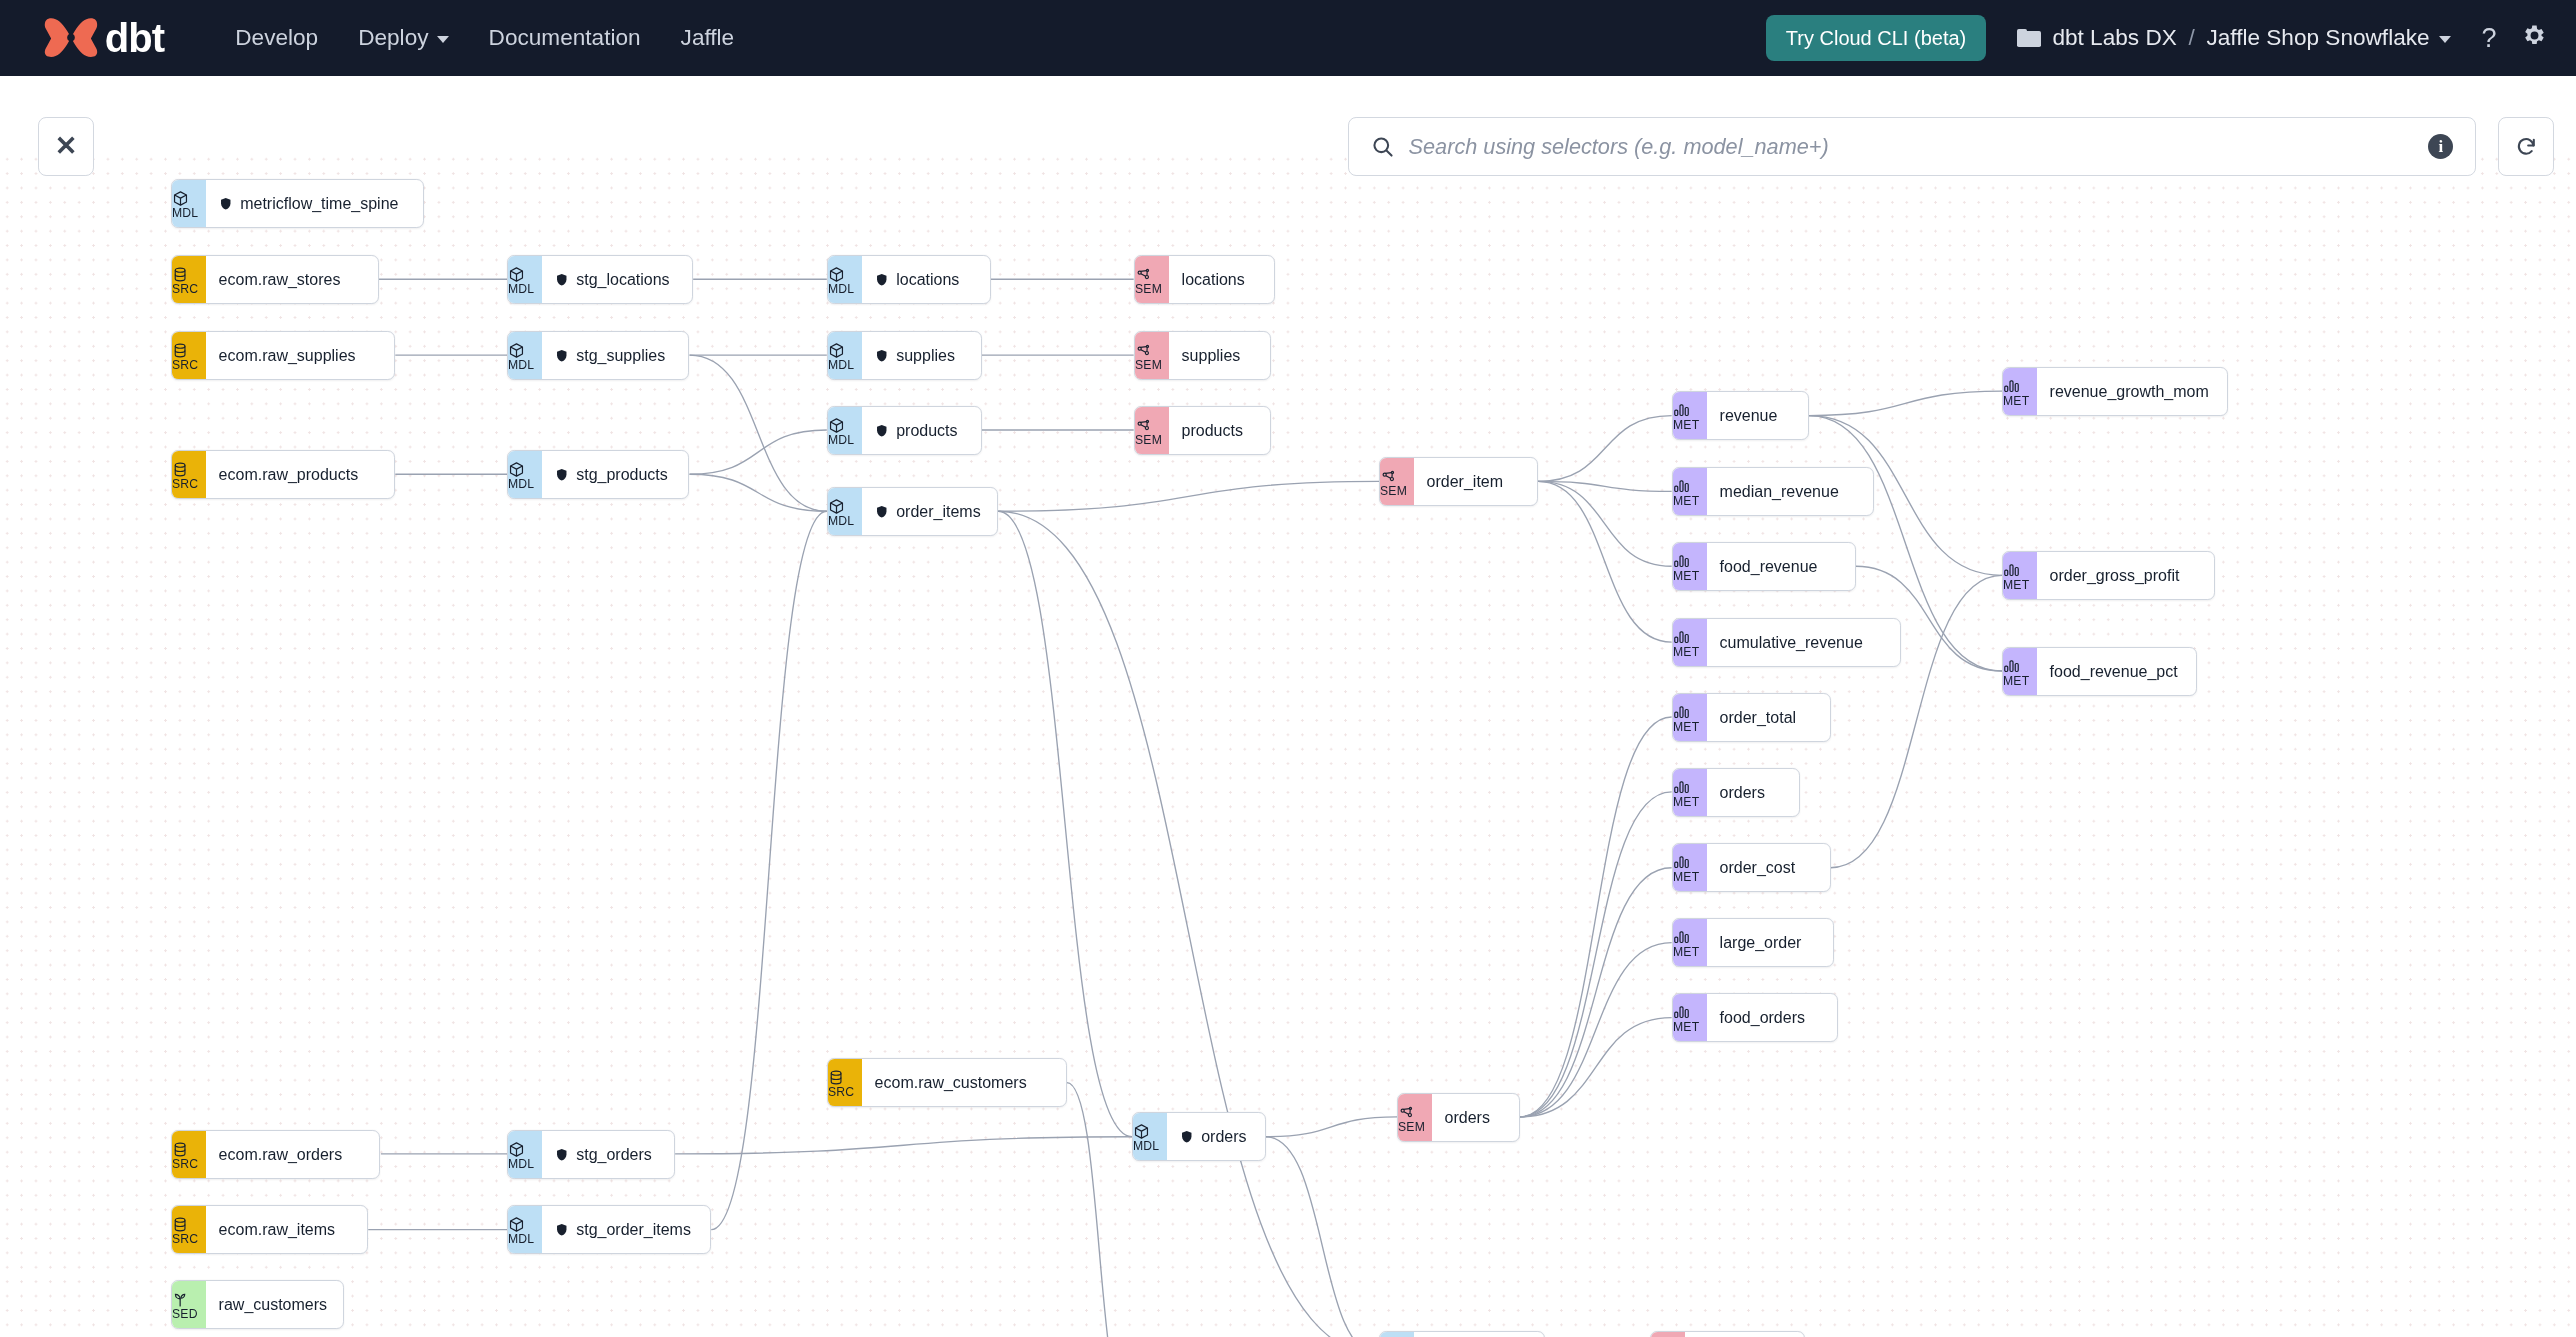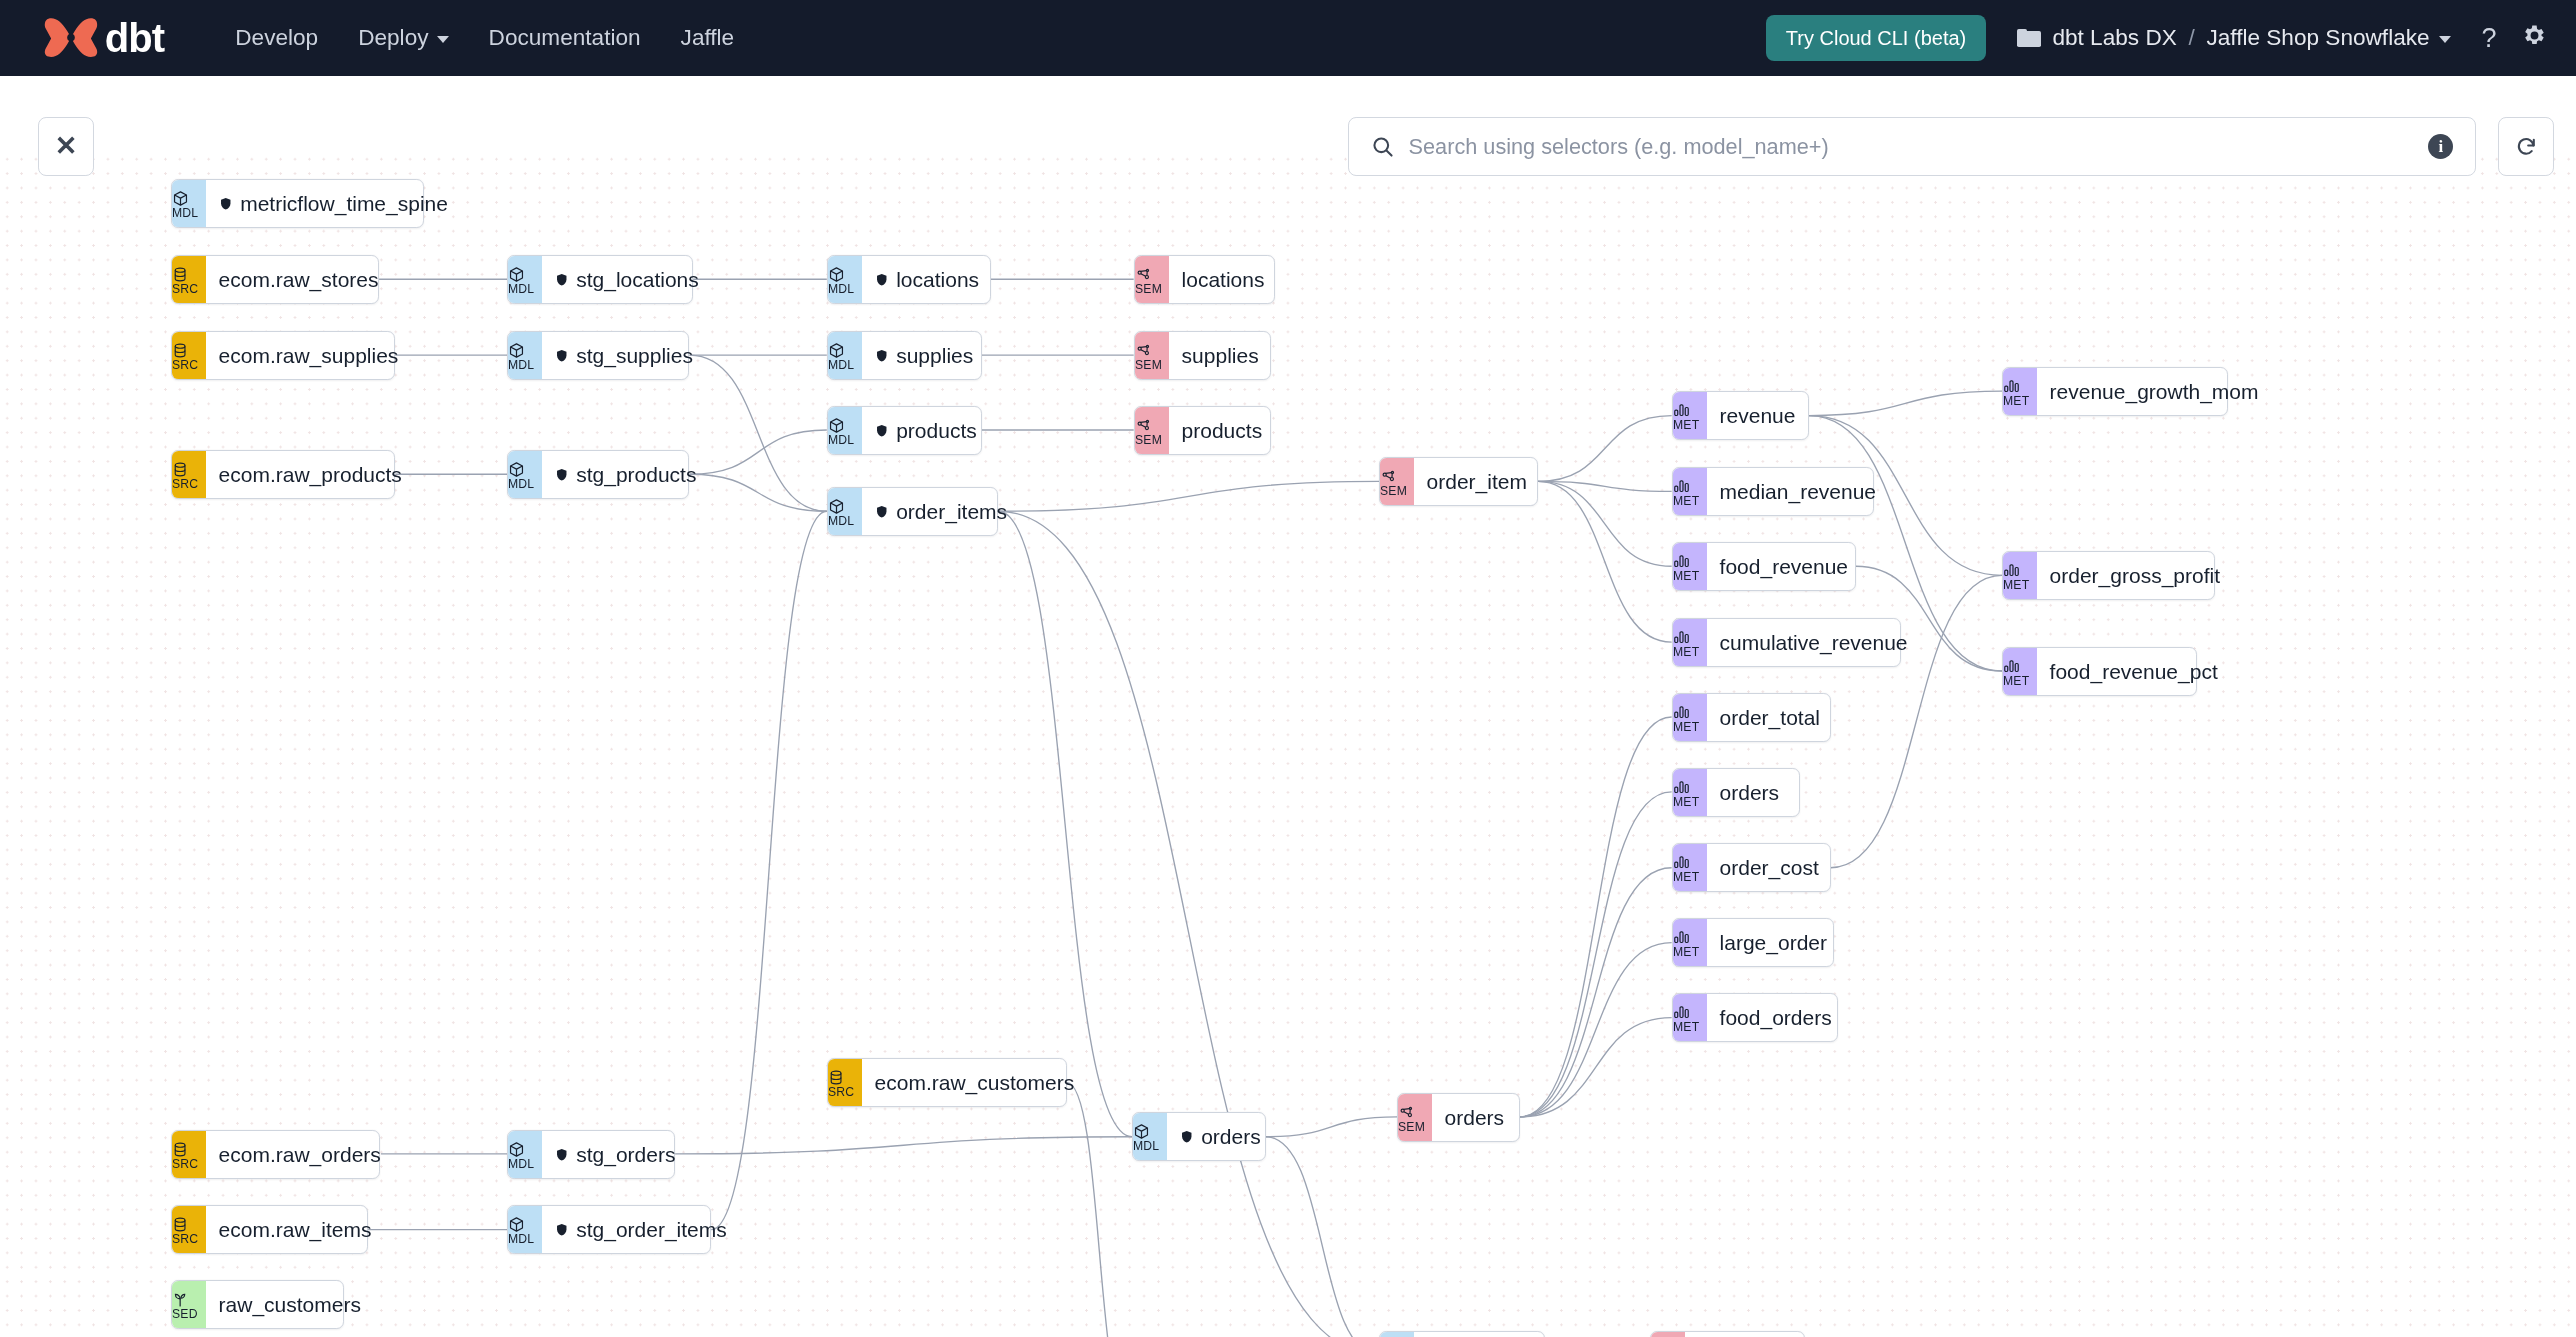--- a/index.html
+++ b/index.html
@@ -73,21 +73,21 @@
     color:#2c3443; font-size:21.7px; justify-content:flex-start;
   }
   #search-wrap {
     position:absolute; left:1348px; top:41px; width:1128px; height:59px;
     background:#fff; border:0.9px solid #d3d8e0; border-radius:8.1px;
     display:flex; align-items:center; padding: 0 21.7px; gap: 14.4px;
   }
   #search-icon svg { display:block; }
   #search-input {
     flex:1; border:none; outline:none; font-size:21.7px; color:#c2410c;
-    font-family:"Liberation Sans", sans-serif; background:transparent;
+    font-family:"Liberation Sans", sans-serif; background:transparent;font-style:italic;
   }
   #search-input::placeholder { color:#8b93a2; }
   #info-icon {
     width:25px; height:25px; border-radius:50%; background:#3d4654;
     color:#fff; font-size:17px; font-weight:700; display:flex;
     align-items:center; justify-content:center; cursor:pointer;
     font-family:"Liberation Serif", serif;
   }
   #refresh-btn { left:2498px; top:41px; width:56px; height:59px; }
 
@@ -115,21 +115,21 @@
   }
   .node .badge .bi { height:17px; display:flex; align-items:center; }
   .node .badge .bl {
     font-size:12.2px; color:#18202e; letter-spacing:0.2px; line-height:12.6px;
     font-family:"Liberation Sans", sans-serif;
   }
   .node .body {
     flex:1; display:flex; align-items:center; gap:8.1px;
     padding:0 14.4px 0 12.6px; white-space:nowrap;
   }
-  .node .nlabel { font-size:21px; color:#17202e; }
+  .node .nlabel { font-size:16px; color:#17202e; }
   .node .shield { display:flex; align-items:center; }
 
   .badge-MDL { background:#bddff5; }
   .badge-SRC { background:#eab308; }
   .badge-SEM { background:#f0a8b4; }
   .badge-MET { background:#c4b5fd; }
   .badge-SED { background:#b9efaf; }
 </style>
 </head>
 <body>

